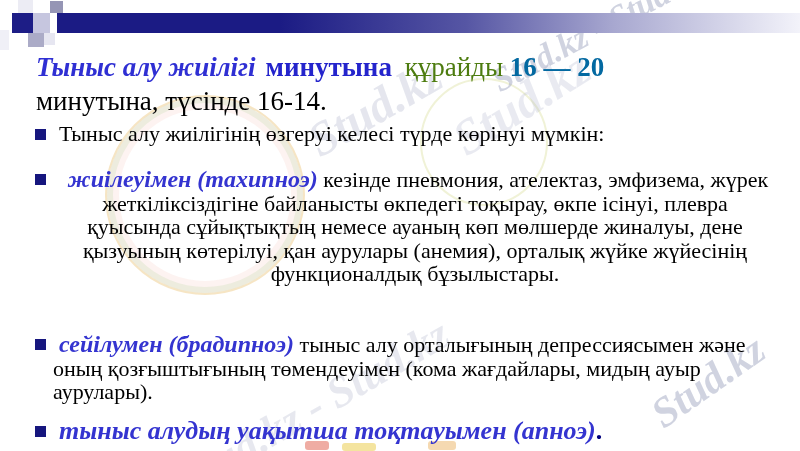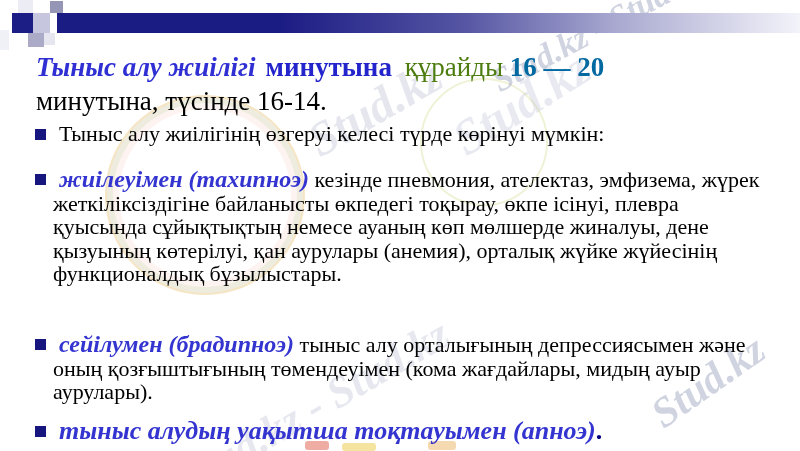--- a/index.html
+++ b/index.html
@@ -49,21 +49,21 @@
   .t-high{color:#2424cc; font-weight:bold; margin-right:6px;}
   .t-rest{color:#4d7c0f;}
   .t-range{color:#0369a1; font-weight:bold;}
   .bullet{left:53px; width:724px; font-size:22px; line-height:23.5px; color:#000; text-indent:6px;}
   .marker{
     position:absolute; left:-18px; top:7px; width:11px; height:11px;
     background:#16167e; text-indent:0;
   }
   .lead{color:#3434d0; font-weight:bold; font-style:italic; font-size:24px; line-height:1;}
   .b1{top:122px;}
-  .b2{top:167px;}
+  .b2{top:167px;text-align:center;}
   .b3{top:332px;}
   .b4{top:417px; font-size:25px; line-height:28px;}
   .b4 .marker{top:9px;}
   .lead4{color:#3434d0; font-weight:bold; font-style:italic; font-size:26px; line-height:1;font-family:Liberation Serif, serif;}
   .dot4{color:#00007e; font-weight:bold; font-size:26px; line-height:1;}
 </style>
 </head>
 <body>
 
 <div class="slide">

